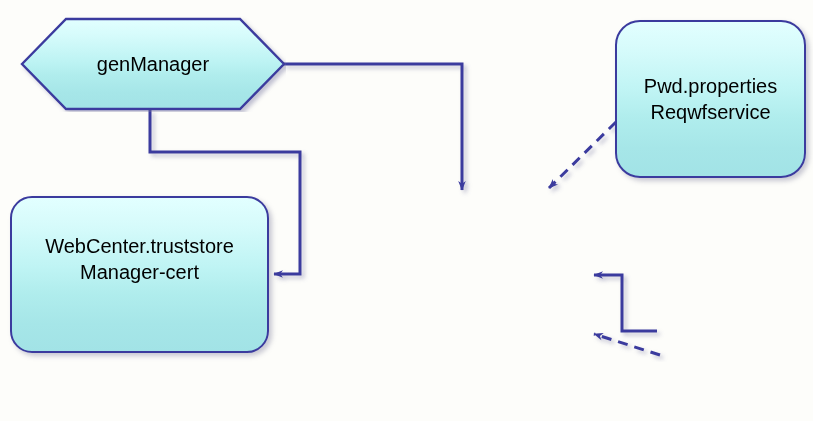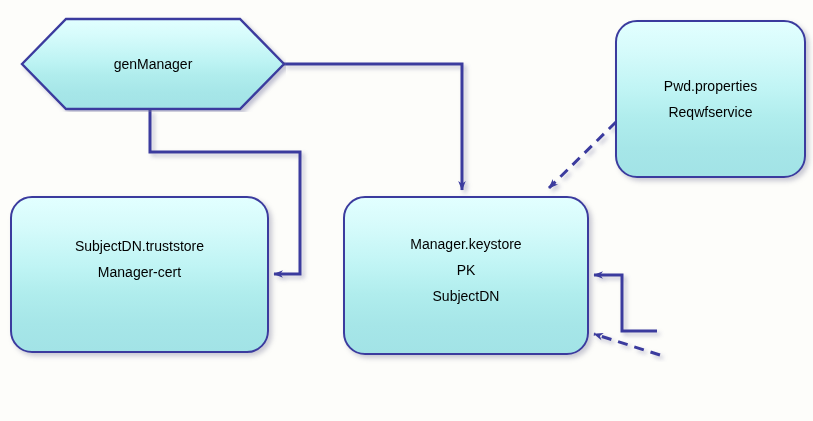--- a/index.html
+++ b/index.html
@@ -28,21 +28,21 @@
   }
   .node {
     position: absolute;
     box-sizing: border-box;
     display: flex;
     align-items: center;
     justify-content: center;
     text-align: center;
     color: #000000;
     font-family: "Liberation Sans", sans-serif;
-    font-size: 14px;
+    font-size: 20px;
     line-height: 26px;
     white-space: pre-line;
   }
   .node-box {
     border: 2px solid #3b3b9e;
     border-radius: 22px;
     background: linear-gradient(to bottom,
         #e2ffff 0%,
         #d6fbfb 18%,
         #bff4f4 45%,
@@ -115,30 +115,25 @@
     </g>
   </svg>
 
   <div class="node node-hex" style="left:20px; top:16px; width:266px; height:96px;">
     <svg class="hex-svg" width="266" height="96" viewBox="0 0 266 96" xmlns="http://www.w3.org/2000/svg">
       <polygon points="2,48 46,3 220,3 264,48 220,93 46,93" fill="url(#shapeFill)" stroke="#3b3b9e" stroke-width="2.4" filter="url(#softShadow)"></polygon>
     </svg>
     <span class="hex-label">genManager</span>
   </div>
 
-  <div class="node node-box" style="left:615px; top:20px; width:191px; height:158px;">
+  <div class="node node-box" style="left:615px; top:20px; width:191px; height:158px;border-radius:25px;">
     <span class="node-label">Pwd.properties
 Reqwfservice</span>
   </div>
 
   <div class="node node-box" style="left:10px; top:196px; width:259px; height:157px;">
-    <span class="node-label" style="transform:translateY(-16px);">SubjectDN.truststore
+    <span class="node-label" style="transform:translateY(-16px);">WebCenter.truststore
 Manager-cert</span>
   </div>
 
-  <div class="node node-box" style="left:343px; top:196px; width:246px; height:159px;">
-    <span class="node-label" style="transform:translateY(-6px);">Manager.keystore
-PK
-SubjectDN</span>
-  </div>
 
 
 </div>
 
 </body></html>

